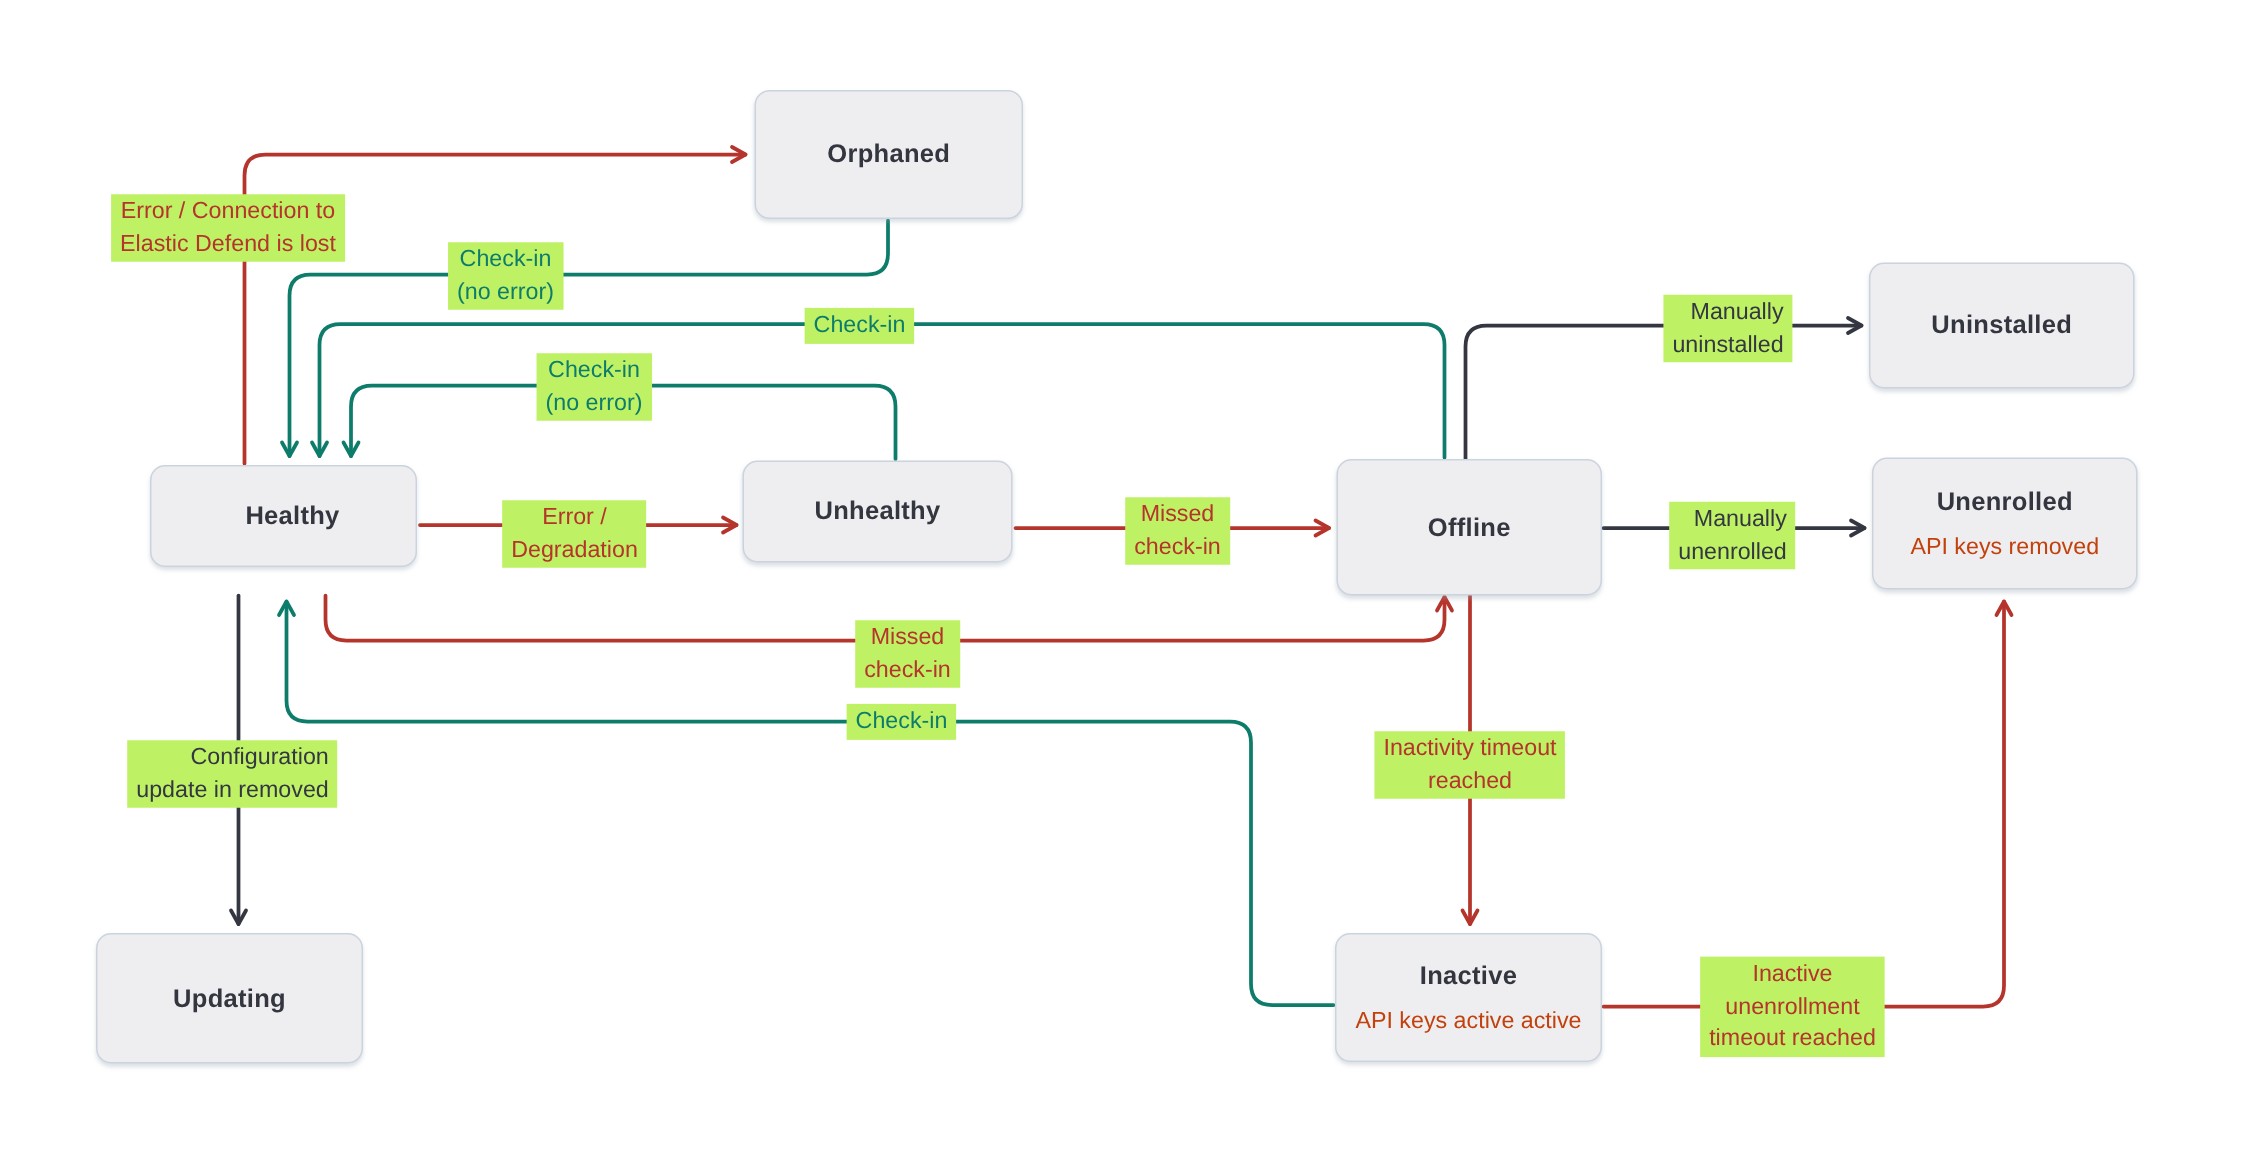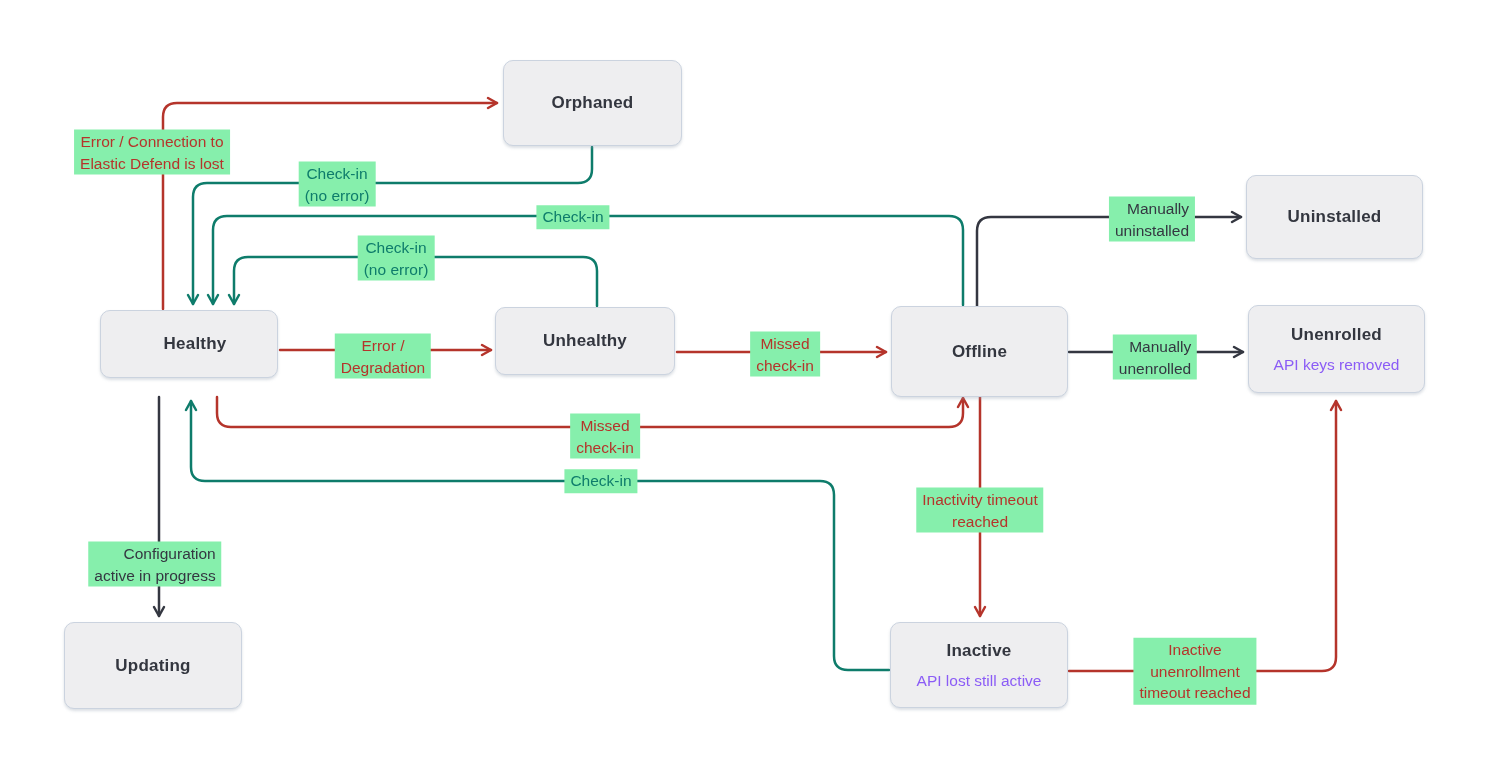--- a/index.html
+++ b/index.html
@@ -9,25 +9,25 @@
   .state{
     position:absolute;
     background:#eeeef0;
     border:1.5px solid #cbd3df;
     border-radius:10px;
     box-shadow:0 2px 3px rgba(152,162,179,.35);
     display:flex;flex-direction:column;align-items:center;justify-content:center;
     box-sizing:border-box;
   }
   .state-title{font-weight:700;font-size:17px;color:#33363f;letter-spacing:.2px;}
-  .state-subtitle{font-size:15.5px;color:#8b5cf6;margin-top:11px;}
+  .state-subtitle{font-size:15.5px;color:#c2410c;margin-top:11px;}
   .elabel{
     position:absolute;transform:translate(-50%,-50%);
     display:flex;flex-direction:column;align-items:center;
-    background:#86efac;padding:1px 6px;
+    background:#bef264;padding:1px 6px;
     font-size:15.5px;line-height:21.5px;white-space:nowrap;text-align:center;
   }
   .red{color:#b5342b;}
   .teal{color:#0e7c6b;}
   .dark{color:#343741;align-items:flex-end;}
 </style>
 </head>
 <body>
 
 <div class="canvas">
@@ -89,23 +89,23 @@
     <span>uninstalled</span>
   </div>
   <div class="elabel dark" style="left:1155px;top:357px;">
     <span>Manually</span>
     <span>unenrolled</span>
   </div>
   <div class="elabel red" style="left:605px;top:436px;">
     <span>Missed</span>
     <span>check-in</span>
   </div>
-  <div class="elabel dark" style="left:155px;top:516px;margin-top:48px;">
+  <div class="elabel dark" style="left:155px;top:516px;">
     <span>Configuration</span>
-    <span>active in progress</span>
+    <span>update in removed</span>
   </div>
   <div class="elabel teal" style="left:601px;top:481px;">
     <span>Check-in</span>
   </div>
   <div class="elabel red" style="left:980px;top:510px;">
     <span>Inactivity timeout</span>
     <span>reached</span>
   </div>
   <div class="elabel red" style="left:1195px;top:671px;">
     <span>Inactive</span>
@@ -130,16 +130,16 @@
   </div>
   <div class="state" style="left:1248px;top:305px;width:177px;height:88px;">
     <div class="state-title">Unenrolled</div>
     <div class="state-subtitle">API keys removed</div>
   </div>
   <div class="state" style="left:64px;top:622px;width:178px;height:87px;">
     <div class="state-title">Updating</div>
   </div>
   <div class="state" style="left:890px;top:622px;width:178px;height:86px;">
     <div class="state-title">Inactive</div>
-    <div class="state-subtitle">API lost still active</div>
+    <div class="state-subtitle">API keys active active</div>
   </div>
 
 </div>
 
 </body></html>

